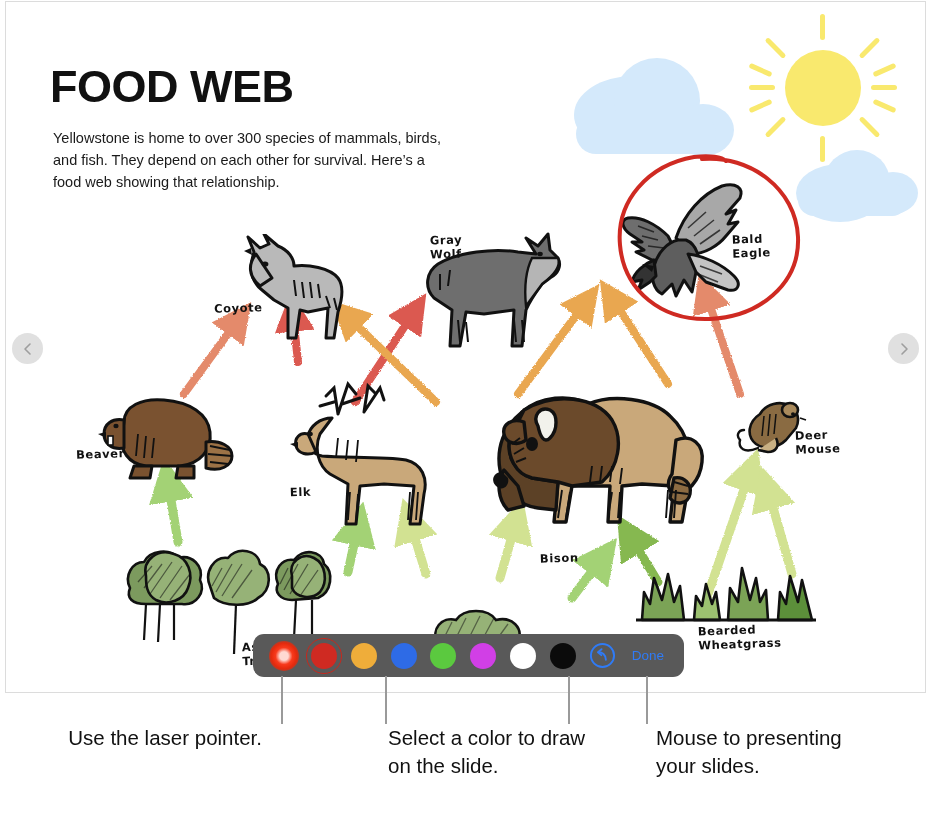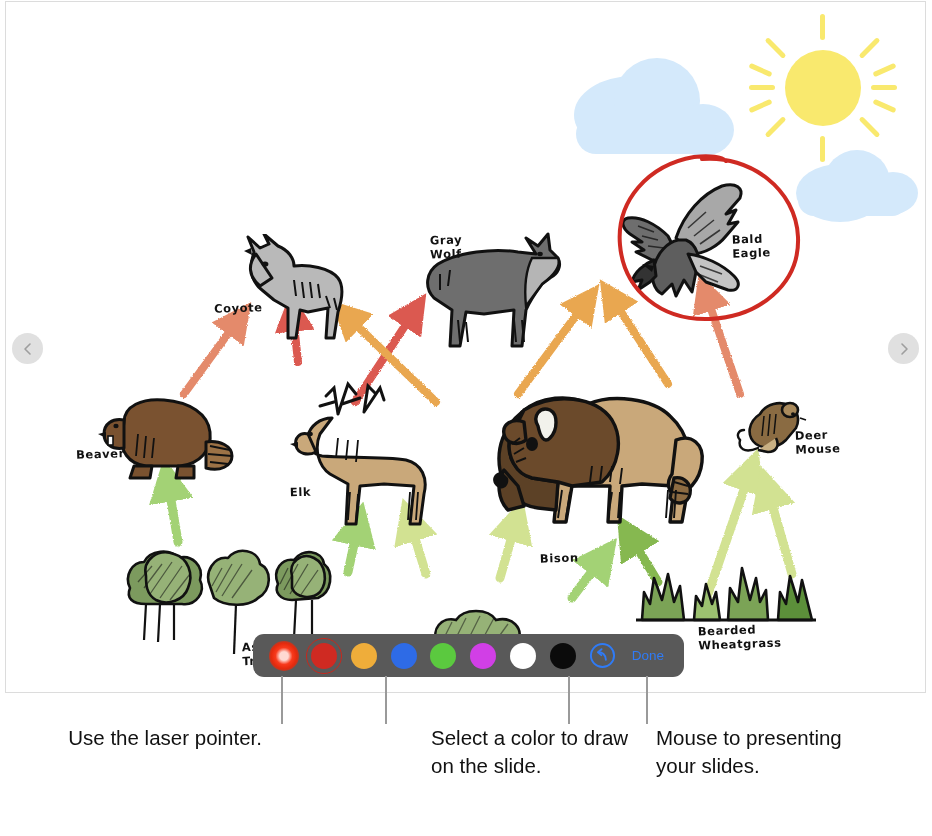--- a/index.html
+++ b/index.html
@@ -55,21 +55,21 @@
   .swatch-wrap.selected{border:1.6px solid #c9271c;}
   .undo{width:27px;height:27px;}
   .done{color:#2f7bf6;font-size:13.5px;font-weight:500;}
 
   
   .leader{position:absolute;width:2px;background:#9a9a9a;}
 
   
   .caption{position:absolute;font-size:20.5px;line-height:1.38;color:#111;}
   .cap1{left:47px;top:724px;width:215px;text-align:right;}
-  .cap2{left:388px;top:724px;width:200px;text-align:left;margin-left:43px;}
+  .cap2{left:388px;top:724px;width:200px;text-align:left;}
   .cap3{left:656px;top:724px;width:230px;text-align:left;}
 </style>
 </head>
 <body>
 
 <div class="slide">
 
   <div>
     <div class="cloud" style="left:568px;top:74px;width:118px;height:78px;"></div>
     <div class="cloud" style="left:608px;top:56px;width:86px;height:86px;"></div>
@@ -92,20 +92,22 @@
     <div class="ray" style="left:767px;top:33px;width:5px;height:26px;transform:rotate(-45deg);"></div>
     <div class="ray" style="left:861px;top:33px;width:5px;height:26px;transform:rotate(45deg);"></div>
     <div class="ray" style="left:767px;top:112px;width:5px;height:26px;transform:rotate(45deg);"></div>
     <div class="ray" style="left:861px;top:112px;width:5px;height:26px;transform:rotate(-45deg);"></div>
     <div class="ray" style="left:752px;top:56px;width:5px;height:24px;transform:rotate(-66deg);"></div>
     <div class="ray" style="left:876px;top:56px;width:5px;height:24px;transform:rotate(66deg);"></div>
     <div class="ray" style="left:752px;top:92px;width:5px;height:24px;transform:rotate(66deg);"></div>
     <div class="ray" style="left:876px;top:92px;width:5px;height:24px;transform:rotate(-66deg);"></div>
   </div>
 
+  <div class="slide-title">FOOD WEB</div>
+  <div class="slide-body">Yellowstone is home to over 300 species of mammals, birds, and fish. They depend on each other for survival. Here’s a food web showing that relationship.</div>
 
   <svg class="fig" style="left:0;top:0;" width="921" height="692">
     <defs>
       <filter id="crayon" x="-20%" y="-20%" width="140%" height="140%">
         <feTurbulence type="fractalNoise" baseFrequency="0.9" numOctaves="3" result="n"></feTurbulence>
         <feDisplacementMap in="SourceGraphic" in2="n" scale="2.6" xChannelSelector="R" yChannelSelector="G"></feDisplacementMap>
       </filter>
       <marker id="ah-sal" markerWidth="5" markerHeight="5" refX="2.2" refY="2.5" orient="auto">
         <path d="M0,0 L5,2.5 L0,5 z" fill="#e2815f"></path>
       </marker>

